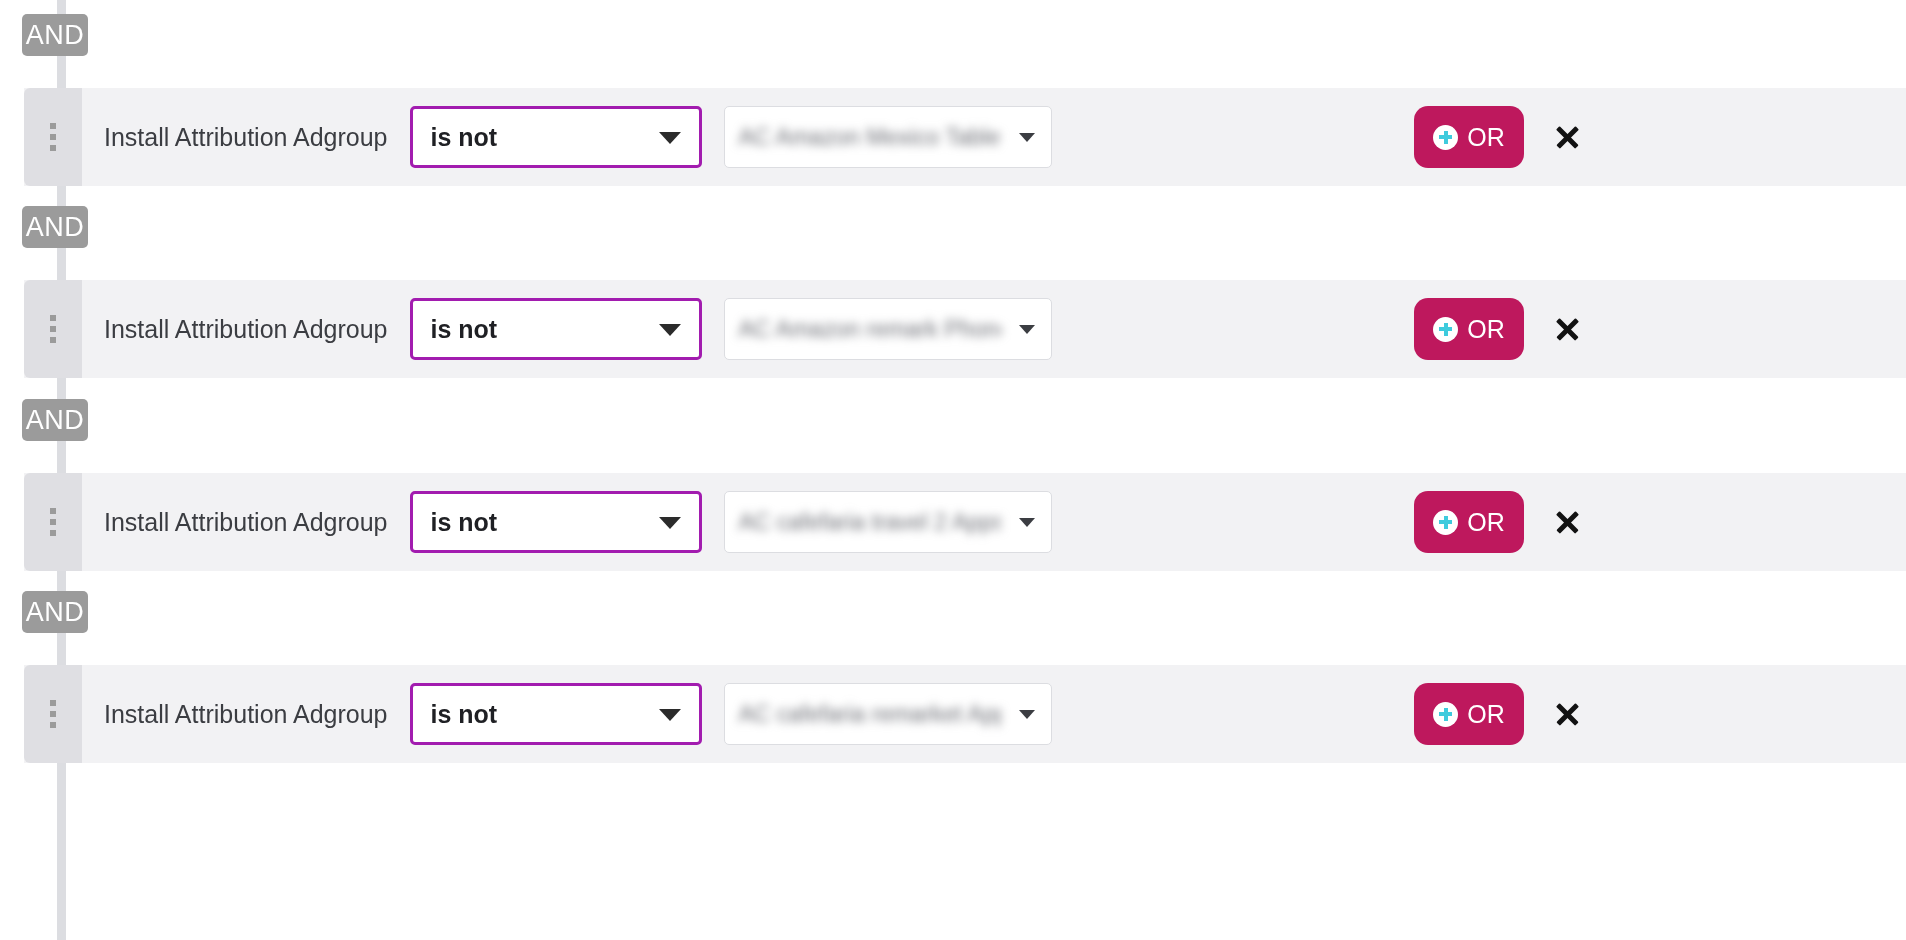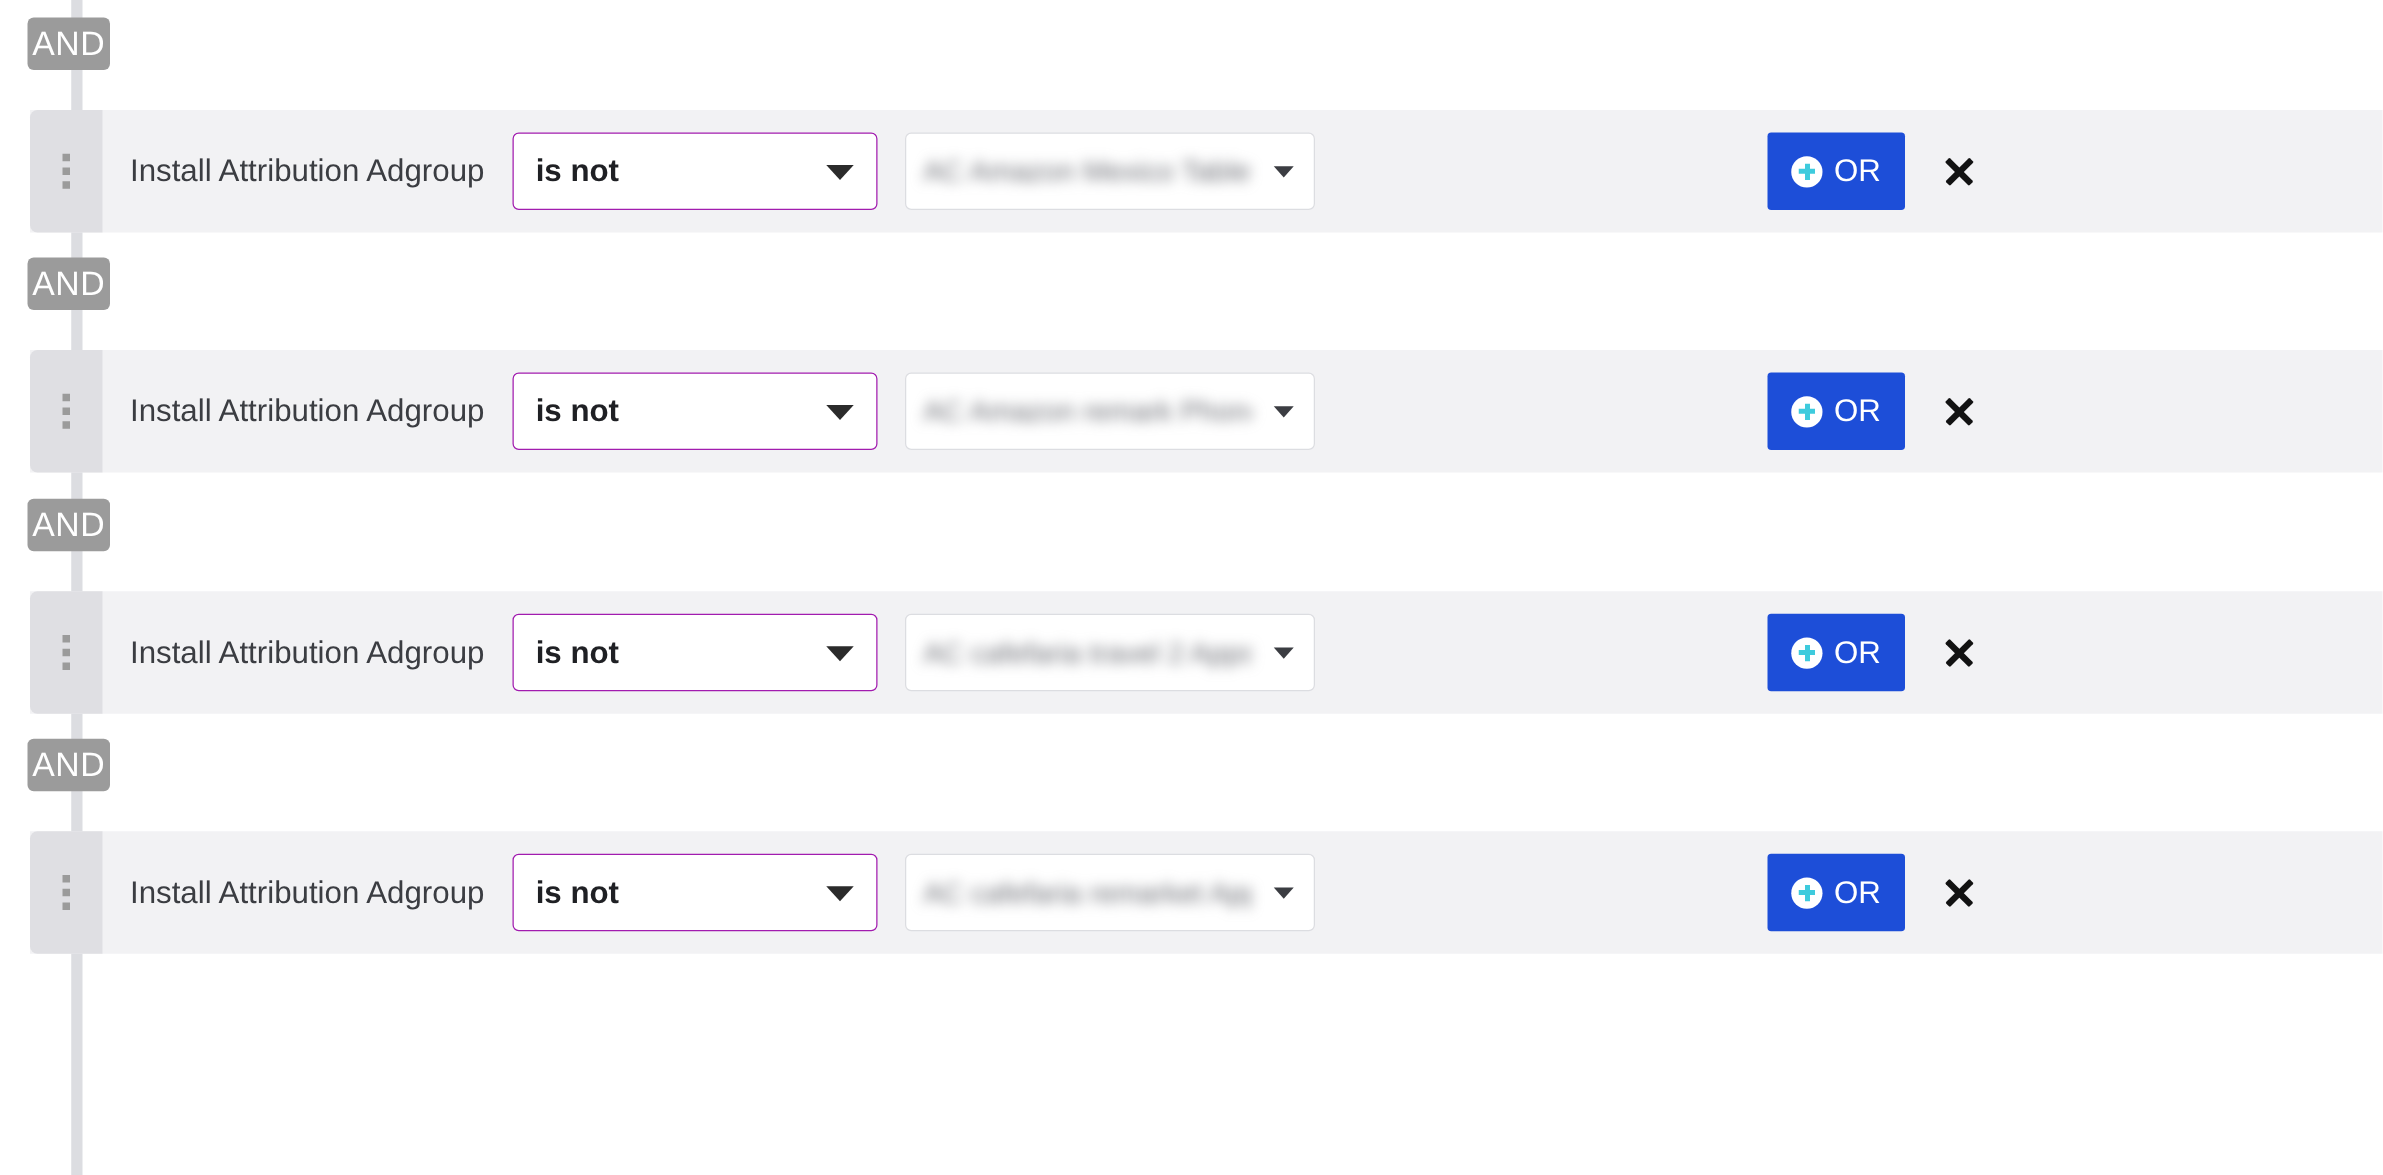--- a/index.html
+++ b/index.html
@@ -91,21 +91,21 @@
     text-align: right;
   }
 
   
   .op-select {
     position: relative;
     margin-left: 22px;
     width: 292px;
     height: 62px;
     background: #ffffff;
-    border: 1px solid #a21caf;
+    border: 3px solid #a21caf;
     border-radius: 5px;
     display: flex;
     align-items: center;
     flex: 0 0 292px;
     cursor: pointer;
   }
   .op-select .op-text {
     margin-left: 18px;
     font-size: 25px;
     color: #1f2024;
@@ -161,22 +161,22 @@
   }
 
   
   .row-spacer { flex: 1 1 auto; }
 
   
   .or-btn {
     flex: 0 0 auto;
     height: 62px;
     min-width: 110px;
-    background: #1d4ed8;
-    border-radius: 3px;
+    background: #be185d;
+    border-radius: 14px;
     border: none;
     display: flex;
     align-items: center;
     justify-content: center;
     gap: 9px;
     padding: 0 18px;
     cursor: pointer;
   }
   .or-btn .plus-circle {
     position: relative;

